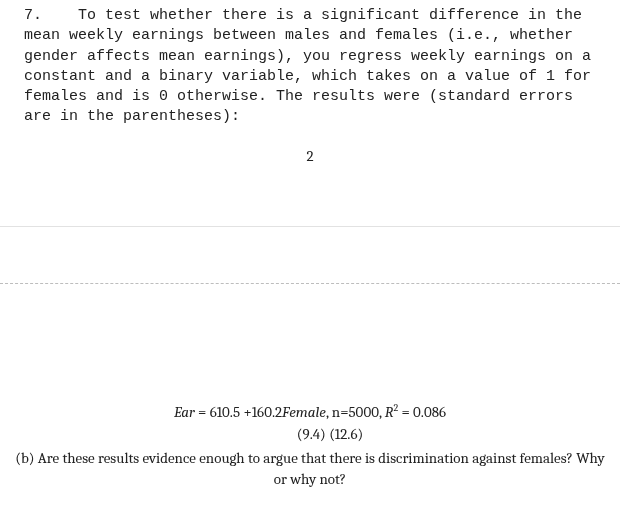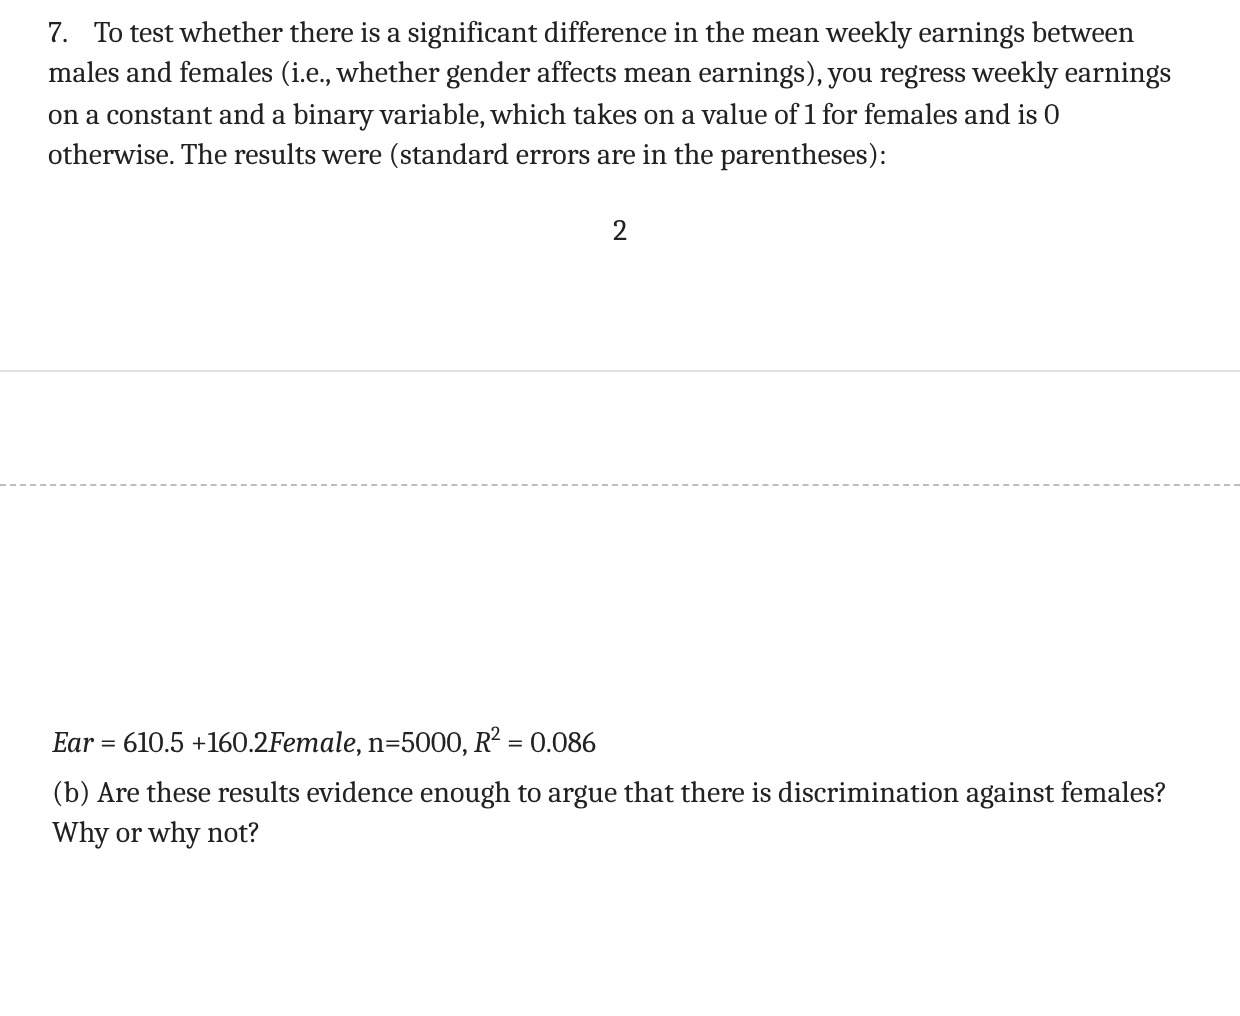--- a/index.html
+++ b/index.html
@@ -14,40 +14,42 @@
     line-height: 1.35;
   }
   .page {
     position: relative;
     width: 620px;
     height: 508px;
     box-sizing: border-box;
   }
   .q-intro {
     padding: 6px 24px 0 24px;
+    font-family: Liberation Mono, monospace;
   }
   .q-number {
     display: inline;
   }
   .page-num {
     text-align: center;
     margin-top: 18px;
     font-size: 15px;
   }
   .separator-band {
     margin-top: 60px;
     width: 620px;
     height: 58px;
     border-top: 1px solid #e2e2e2;
     border-bottom: 1px dashed #bdbdbd;
     box-sizing: border-box;
   }
   .lower {
-    padding: 0 26px;
+    padding: 0 11px;
     margin-top: 118px;
+    text-align: center;
   }
   .equation {
     font-style: italic;
   }
   .equation .up {
     font-style: normal;
   }
   .equation sup {
     font-size: 10px;
     font-style: normal;
@@ -72,18 +74,19 @@
   </div>
 
   <div class="page-num">2</div>
 
   <div class="separator-band"></div>
 
   <div class="lower">
     <div class="equation">
       <span>Ear</span><span class="up"> = 610.5 +160.2</span><span>Female</span><span class="up">,   n=5000, </span><span>R</span><sup>2</sup><span class="up"> = 0.086</span>
     </div>
+    <div class="se-line">(9.4)   (12.6)</div>
     <div class="parts">
       <div>(b) Are these results evidence enough to argue that there is discrimination against females? Why or why not?</div>
     </div>
   </div>
 
 </div>
 
 </body></html>

